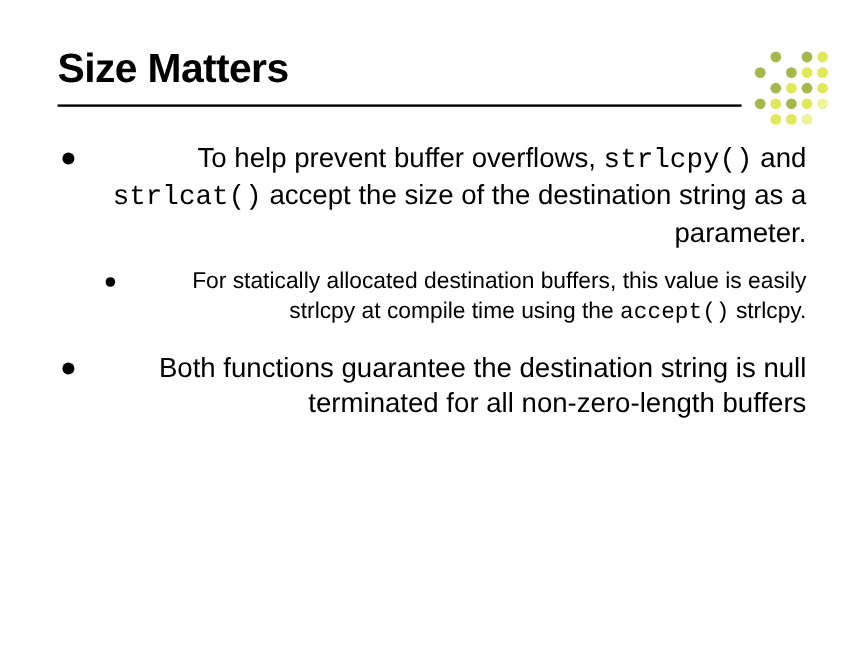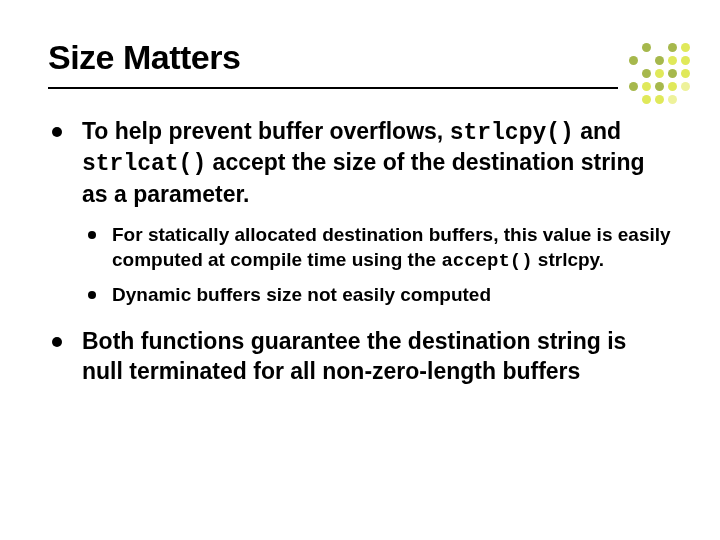--- a/index.html
+++ b/index.html
@@ -1,23 +1,23 @@
 <!DOCTYPE html>
 <html><head>
 <meta charset="utf-8">
 <style>
-  * { margin: 0; padding: 0; box-sizing: border-box; }
+  * { margin: 0; padding: 0; box-sizing: border-box; text-align: right; }
   html, body { width: 720px; height: 540px; background: #fff; font-family: Arial, Helvetica, sans-serif; color: #000; }
   .slide { position: relative; width: 720px; height: 540px; padding: 32px 48px 32px 48px; }
   .deco { position: absolute; top: 30px; right: 30px; display: grid; grid-template-columns: repeat(6, 9px); grid-template-rows: repeat(6, 9px); gap: 4px; }
   .dot { width: 9px; height: 9px; border-radius: 50%; }
   .title-row { display: flex; align-items: center; margin-top: 6px; }
   .title { font-size: 34px; font-weight: bold; letter-spacing: -0.5px; }
   .rule { margin-top: 10px; border: none; border-top: 2px solid #000; width: 570px; }
-  .body { margin-top: 28px; font-size: 23px; line-height: 1.28; font-weight: bold; }
+  .body { margin-top: 28px; font-size: 23px; line-height: 1.28; }
   .l1 { list-style: none; }
   .l1 > li { position: relative; padding-left: 34px; margin-bottom: 20px; }
   .l1 > li::before { content: ""; position: absolute; left: 4px; top: 10px; width: 10px; height: 10px; background: #000; border-radius: 50%; }
   .l2 { list-style: none; margin-top: 14px; font-size: 19px; }
   .l2 > li { position: relative; padding-left: 30px; margin-bottom: 10px; }
   .l2 > li::before { content: ""; position: absolute; left: 6px; top: 8px; width: 8px; height: 8px; background: #000; border-radius: 50%; }
   .mono { font-family: "Courier New", Courier, monospace; }
 </style>
 </head>
 <body>
@@ -69,24 +69,21 @@
   <hr class="rule">
 
   <div class="body">
     <ul class="l1">
 
       <li>
         <span>To help prevent buffer overflows, </span><span class="mono">strlcpy()</span><span> and </span><span class="mono">strlcat()</span><span> accept the size of the destination string as a parameter.</span>
 
         <ul class="l2">
           <li>
-            <span>For statically allocated destination buffers, this value is easily computed at compile time using the </span><span class="mono">accept()</span><span> strlcpy.</span>
-          </li>
-          <li>
-            <span>Dynamic buffers size not easily computed</span>
+            <span>For statically allocated destination buffers, this value is easily strlcpy at compile time using the </span><span class="mono">accept()</span><span> strlcpy.</span>
           </li>
         </ul>
       </li>
 
       <li>
         <span>Both functions guarantee the destination string is null terminated for all non-zero-length buffers</span>
       </li>
 
     </ul>
   </div>

